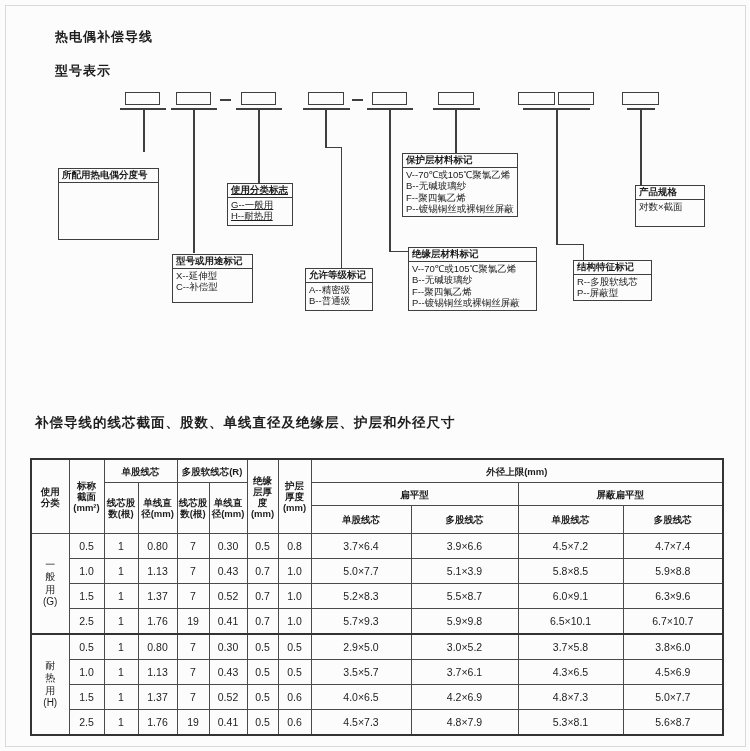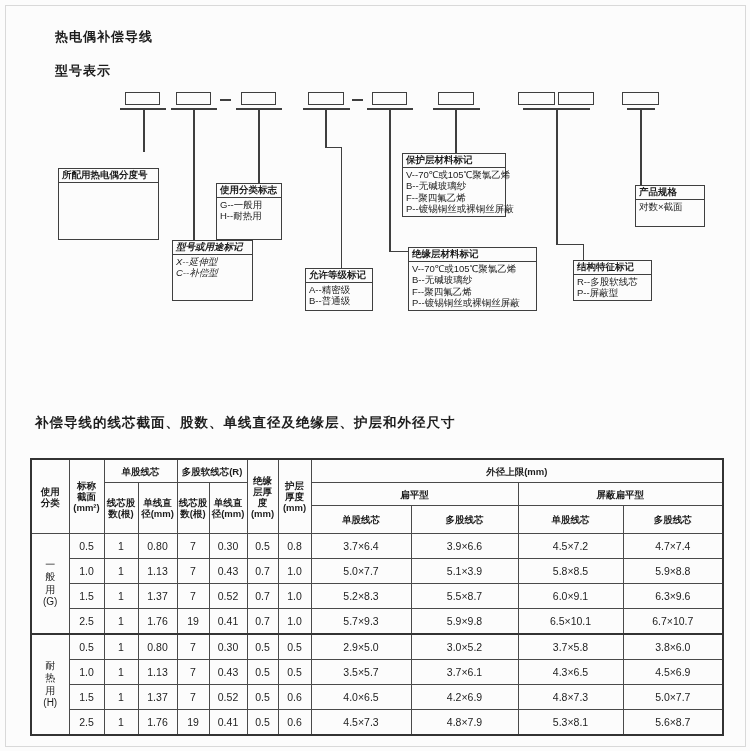--- a/index.html
+++ b/index.html
@@ -94,42 +94,42 @@
   <div class="ln" style="left:389px;top:250.5px;width:29px;height:1.5px;"></div>
   <div class="ln" style="left:455px;top:109px;width:1.5px;height:44px;"></div>
   <div class="ln" style="left:556px;top:109px;width:1.5px;height:136px;"></div>
   <div class="ln" style="left:556px;top:243.5px;width:28px;height:1.5px;"></div>
   <div class="ln" style="left:582.5px;top:243.5px;width:1.5px;height:17px;"></div>
   <div class="ln" style="left:640px;top:109px;width:1.5px;height:76px;"></div>
 
   <div class="legend" style="left:58px;top:168px;width:101px;height:72px;">
     <div class="lg-title">所配用热电偶分度号</div>
   </div>
-  <div class="legend" style="left:216px;top:183px;width:66px;height:57px;">
+  <div class="legend" style="left:227px;top:183px;width:66px;height:43px;text-decoration:underline;">
     <div class="lg-title">使用分类标志</div>
     <div class="lg-items">
         <div>G--一般用</div>
         <div>H--耐热用</div>
       </div>
   </div>
-  <div class="legend" style="left:172px;top:240px;width:81px;height:61px;font-style:italic;">
+  <div class="legend" style="left:172px;top:254px;width:81px;height:49px;">
     <div class="lg-title">型号或用途标记</div>
     <div class="lg-items">
         <div>X--延伸型</div>
         <div>C--补偿型</div>
       </div>
   </div>
   <div class="legend" style="left:305px;top:268px;width:68px;height:43px;">
     <div class="lg-title">允许等级标记</div>
     <div class="lg-items">
         <div>A--精密级</div>
         <div>B--普通级</div>
       </div>
   </div>
-  <div class="legend" style="left:402px;top:153px;width:104px;height:64px;">
+  <div class="legend" style="left:402px;top:153px;width:116px;height:64px;">
     <div class="lg-title">保护层材料标记</div>
     <div class="lg-items">
         <div>V--70℃或105℃聚氯乙烯</div>
         <div>B--无碱玻璃纱</div>
         <div>F--聚四氟乙烯</div>
         <div>P--镀锡铜丝或裸铜丝屏蔽</div>
       </div>
   </div>
   <div class="legend" style="left:408px;top:247px;width:129px;height:64px;">
     <div class="lg-title">绝缘层材料标记</div>

